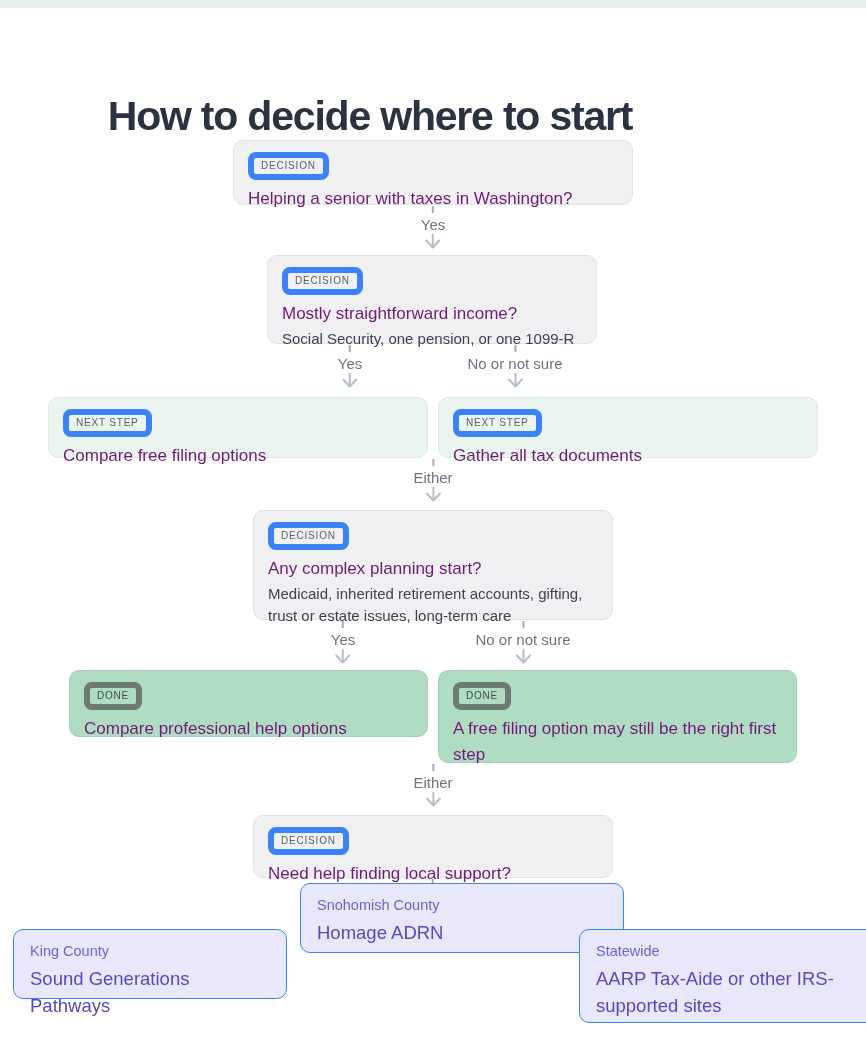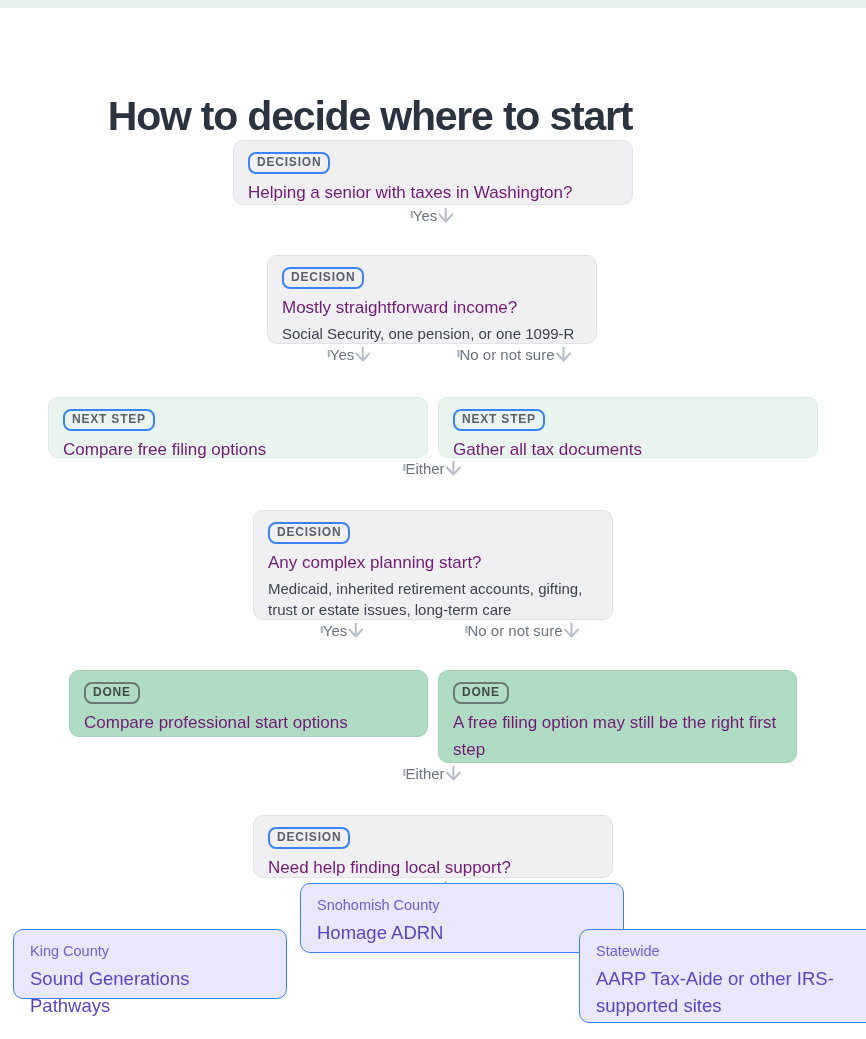--- a/index.html
+++ b/index.html
@@ -8,22 +8,22 @@
     font-family:"Liberation Sans", sans-serif;
   }
   .topbar{position:absolute;left:0;top:0;width:866px;height:8px;background:#e5f2eb;}
   .page-title{
     position:absolute;left:0;top:66px;width:740px;text-align:center;
     font-size:41px;font-weight:800;letter-spacing:-1.2px;color:#2c3340;
   }
   
   .node{position:absolute;box-sizing:border-box;border-radius:10px;padding:11px 14px;}
   .badge{
-    display:inline-block;font-size:12px;font-weight:700;letter-spacing:.8px;
-    color:#59606c;border:2px solid #3b82f6;border-radius:8px;padding:2px 7px 3px;line-height:1.1;
+    display:inline-block;font-size:10px;font-weight:400;letter-spacing:.8px;
+    color:#59606c;border:6px solid #3b82f6;border-radius:8px;padding:2px 7px 3px;line-height:1.1;
     background:transparent;
   }
   .node-title{font-size:17px;color:#701a75;margin-top:6px;line-height:1.55;}
   .node-sub{font-size:15px;color:#3c434f;line-height:1.45;margin-top:1px;}
   .decision{background:#f0f0f2;border:1px solid #e2e2e6;}
   .next-step{background:#e9f4ee;border:1px solid #dbebe1;}
   .done{background:#b1dcc4;border:1px solid #a2d1b7;}
   .done .badge{border-color:#6c7a73;color:#414b46;}
   .resource{background:#e8e7fb;border:1px solid #3b82f6;padding:12px 16px;cursor:pointer;}
   .res-region{font-size:14.5px;color:#6e60d0;line-height:1.3;}
@@ -34,21 +34,21 @@
   #node-ns1{left:48px;top:397px;width:380px;height:61px;}
   #node-ns2{left:438px;top:397px;width:380px;height:61px;}
   #node-d3{left:253px;top:510px;width:360px;height:110px;}
   #node-done1{left:69px;top:670px;width:359px;height:67px;}
   #node-done2{left:438px;top:670px;width:359px;height:93px;}
   #node-d4{left:253px;top:815px;width:360px;height:63px;}
   #node-r1{left:13px;top:929px;width:274px;height:70px;}
   #node-r2{left:300px;top:883px;width:324px;height:70px;}
   #node-r3{left:579px;top:929px;width:297px;height:94px;}
   
-  .conn{position:absolute;display:flex;flex-direction:row;align-items:center;transform:translateX(-50%);}
+  .conn{position:absolute;display:flex;flex-direction:column;align-items:center;transform:translateX(-50%);}
   .tick{width:2px;height:7px;background:#a6abb5;margin-bottom:2px;}
   .conn-label{font-size:15px;color:#6c7380;line-height:19px;white-space:nowrap;}
   .arrow{display:block;margin-top:0px;}
   .arrow line,.arrow polyline{stroke:#b9bdc9;stroke-width:2;fill:none;stroke-linecap:round;stroke-linejoin:round;}
   #conn-yes1{left:433px;top:206px;}
   #conn-yes2{left:350px;top:345px;}
   #conn-no2{left:515px;top:345px;}
   #conn-either1{left:433px;top:459px;}
   #conn-yes3{left:343px;top:621px;}
   #conn-no3{left:523px;top:621px;}
@@ -137,21 +137,21 @@
     <span class="tick"></span>
     <span class="conn-label">No or not sure</span>
     <svg class="arrow" width="18" height="16" viewBox="0 0 18 16">
         <line x1="9" y1="0" x2="9" y2="12"></line>
         <polyline points="2.5,6.5 9,13.5 15.5,6.5"></polyline>
       </svg>
   </div>
 
   <div class="node done" id="node-done1">
     <span class="badge">DONE</span>
-    <div class="node-title">Compare professional start options</div>
+    <div class="node-title">Compare professional help options</div>
   </div>
   <div class="node done" id="node-done2">
     <span class="badge">DONE</span>
     <div class="node-title">A free filing option may still be the right first step</div>
   </div>
 
   <div class="conn" id="conn-either2">
     <span class="tick"></span>
     <span class="conn-label">Either</span>
     <svg class="arrow" width="18" height="16" viewBox="0 0 18 16">

